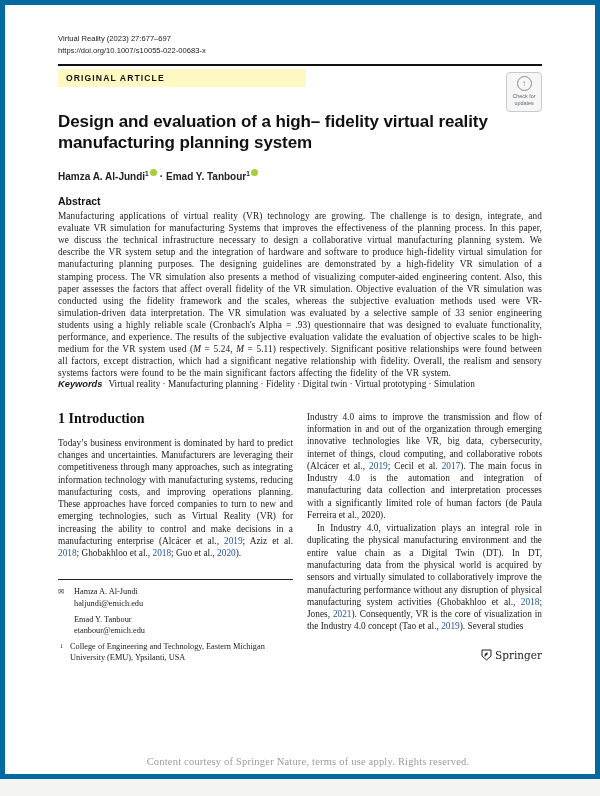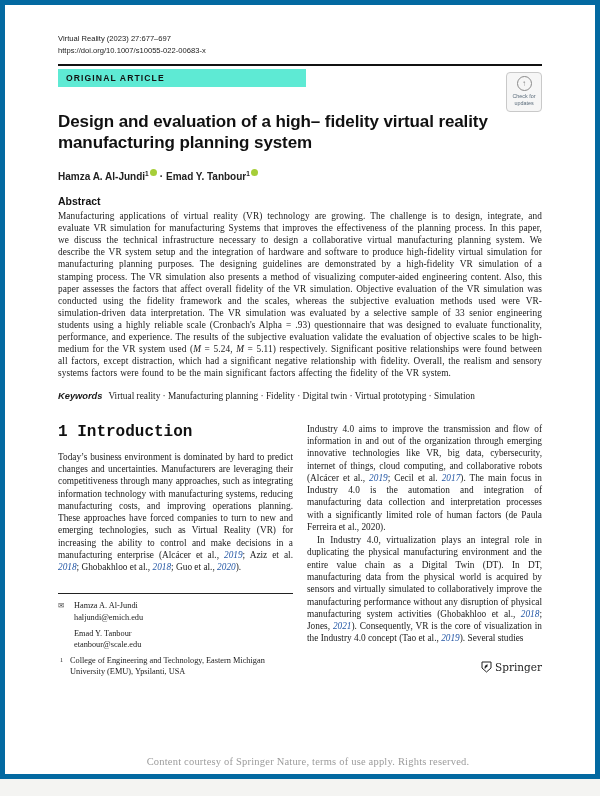--- a/index.html
+++ b/index.html
@@ -7,21 +7,21 @@
   body { width:600px; height:796px; font-family:"Liberation Serif", serif; color:#1a1a1a; }
   .page {
     position:relative; width:600px; height:779px; background:#ffffff;
     border:5px solid #0369a1; padding:28px 53px 16px 53px; overflow:hidden;
   }
   
   .journal-meta { font-family:"Liberation Sans", sans-serif; font-size:7.6px; line-height:1.55; color:#222; }
   .top-rule { height:2px; background:#111; margin-top:7px; }
   .badge-row { position:relative; margin-top:3px; height:22px; }
   .article-type {
-    width:248px; height:18px; background:#5eead4; color:#111;
+    width:248px; height:18px; background:#fef9c3; color:#111;
     font-family:"Liberation Sans", sans-serif; font-weight:bold; font-size:8.6px;
     letter-spacing:1.1px; line-height:18px; padding-left:8px;
   }
   .check-updates {
     position:absolute; right:0; top:3px; width:36px; height:40px;
     background:#f6f6f6; border:1px solid #c9c9c9; border-radius:4px;
     display:flex; flex-direction:column; align-items:center; justify-content:center;
     font-family:"Liberation Sans", sans-serif; cursor:pointer;
   }
   .cu-circle {
@@ -42,27 +42,27 @@
     background:#a6ce39; margin-left:1px; vertical-align:super; cursor:pointer;
   }
   .author-sep { font-weight:bold; margin:0 3px; }
   .dates { margin-top:15px; font-family:"Liberation Sans", sans-serif; font-size:7.7px; line-height:1.5; color:#222; }
   .copyright { font-family:"Liberation Sans", sans-serif; font-size:7.7px; line-height:1.5; color:#222; }
   
   .abstract { margin-top:13px; }
   .abstract h2 { font-family:"Liberation Sans", sans-serif; font-size:10.5px; font-weight:bold; color:#111; margin-bottom:3px; }
   .abstract p.body { font-size:9.3px; line-height:1.295; text-align:justify; letter-spacing:0.1px; word-spacing:0.6px; }
   .seg-i { font-style:italic; }
-  .seg-cite { color:#2457a5;font-style:italic; }
-  .keywords { margin-top:12px; font-size:9.3px; }
+  .seg-cite { color:#2457a5; }
+  .keywords { font-size:9.3px; }
   .kw-label { font-family:"Liberation Sans", sans-serif; font-weight:bold; font-style:italic; font-size:9.3px; margin-right:6px; }
   
   .columns { display:flex; gap:14px; margin-top:22px; }
   .col { width:240px; display:flex; flex-direction:column; }
-  .col h3 { font-family:Liberation Mono, monospace; font-size:16px; font-weight:bold; color:#111; margin-bottom:10px; }
+  .col h3 { font-family:Liberation Serif, serif; font-size:14px; font-weight:bold; color:#111; margin-bottom:10px; }
   .col p { font-size:9.3px; line-height:1.32; text-align:justify; }
   .col p.indent { text-indent:10px; margin-top:1px; }
   
   .footnote { margin-top:20px; }
   .fn-rule { height:1px; background:#222; margin-bottom:6px; }
   .corr-row { display:flex; font-size:8.3px; line-height:1.35; margin-bottom:5px; }
   .corr-icon { width:16px; font-size:7.5px; color:#444; padding-top:0.5px; }
   .corr-lines .email { color:#222; cursor:pointer; }
   .affil-row { display:flex; font-size:8.3px; line-height:1.35; margin-top:4px; }
   .affil-sup { width:16px; font-size:6px; padding-top:1px; padding-left:2px; }
@@ -130,21 +130,21 @@
           <div class="corr-icon">✉</div>
           <div class="corr-lines">
             <div>Hamza A. Al-Jundi</div>
             <div class="email">haljundi@emich.edu</div>
           </div>
         </div>
         <div class="corr-row">
           <div class="corr-icon"></div>
           <div class="corr-lines">
             <div>Emad Y. Tanbour</div>
-            <div class="email">etanbour@scale.edu</div>
+            <div class="email">etanbour@emich.edu</div>
           </div>
         </div>
         <div class="affil-row">
           <div class="affil-sup">1</div>
           <div>College of Engineering and Technology, Eastern Michigan University (EMU), Ypsilanti, USA</div>
         </div>
       </div>
     </div>
 
     <div class="col">

